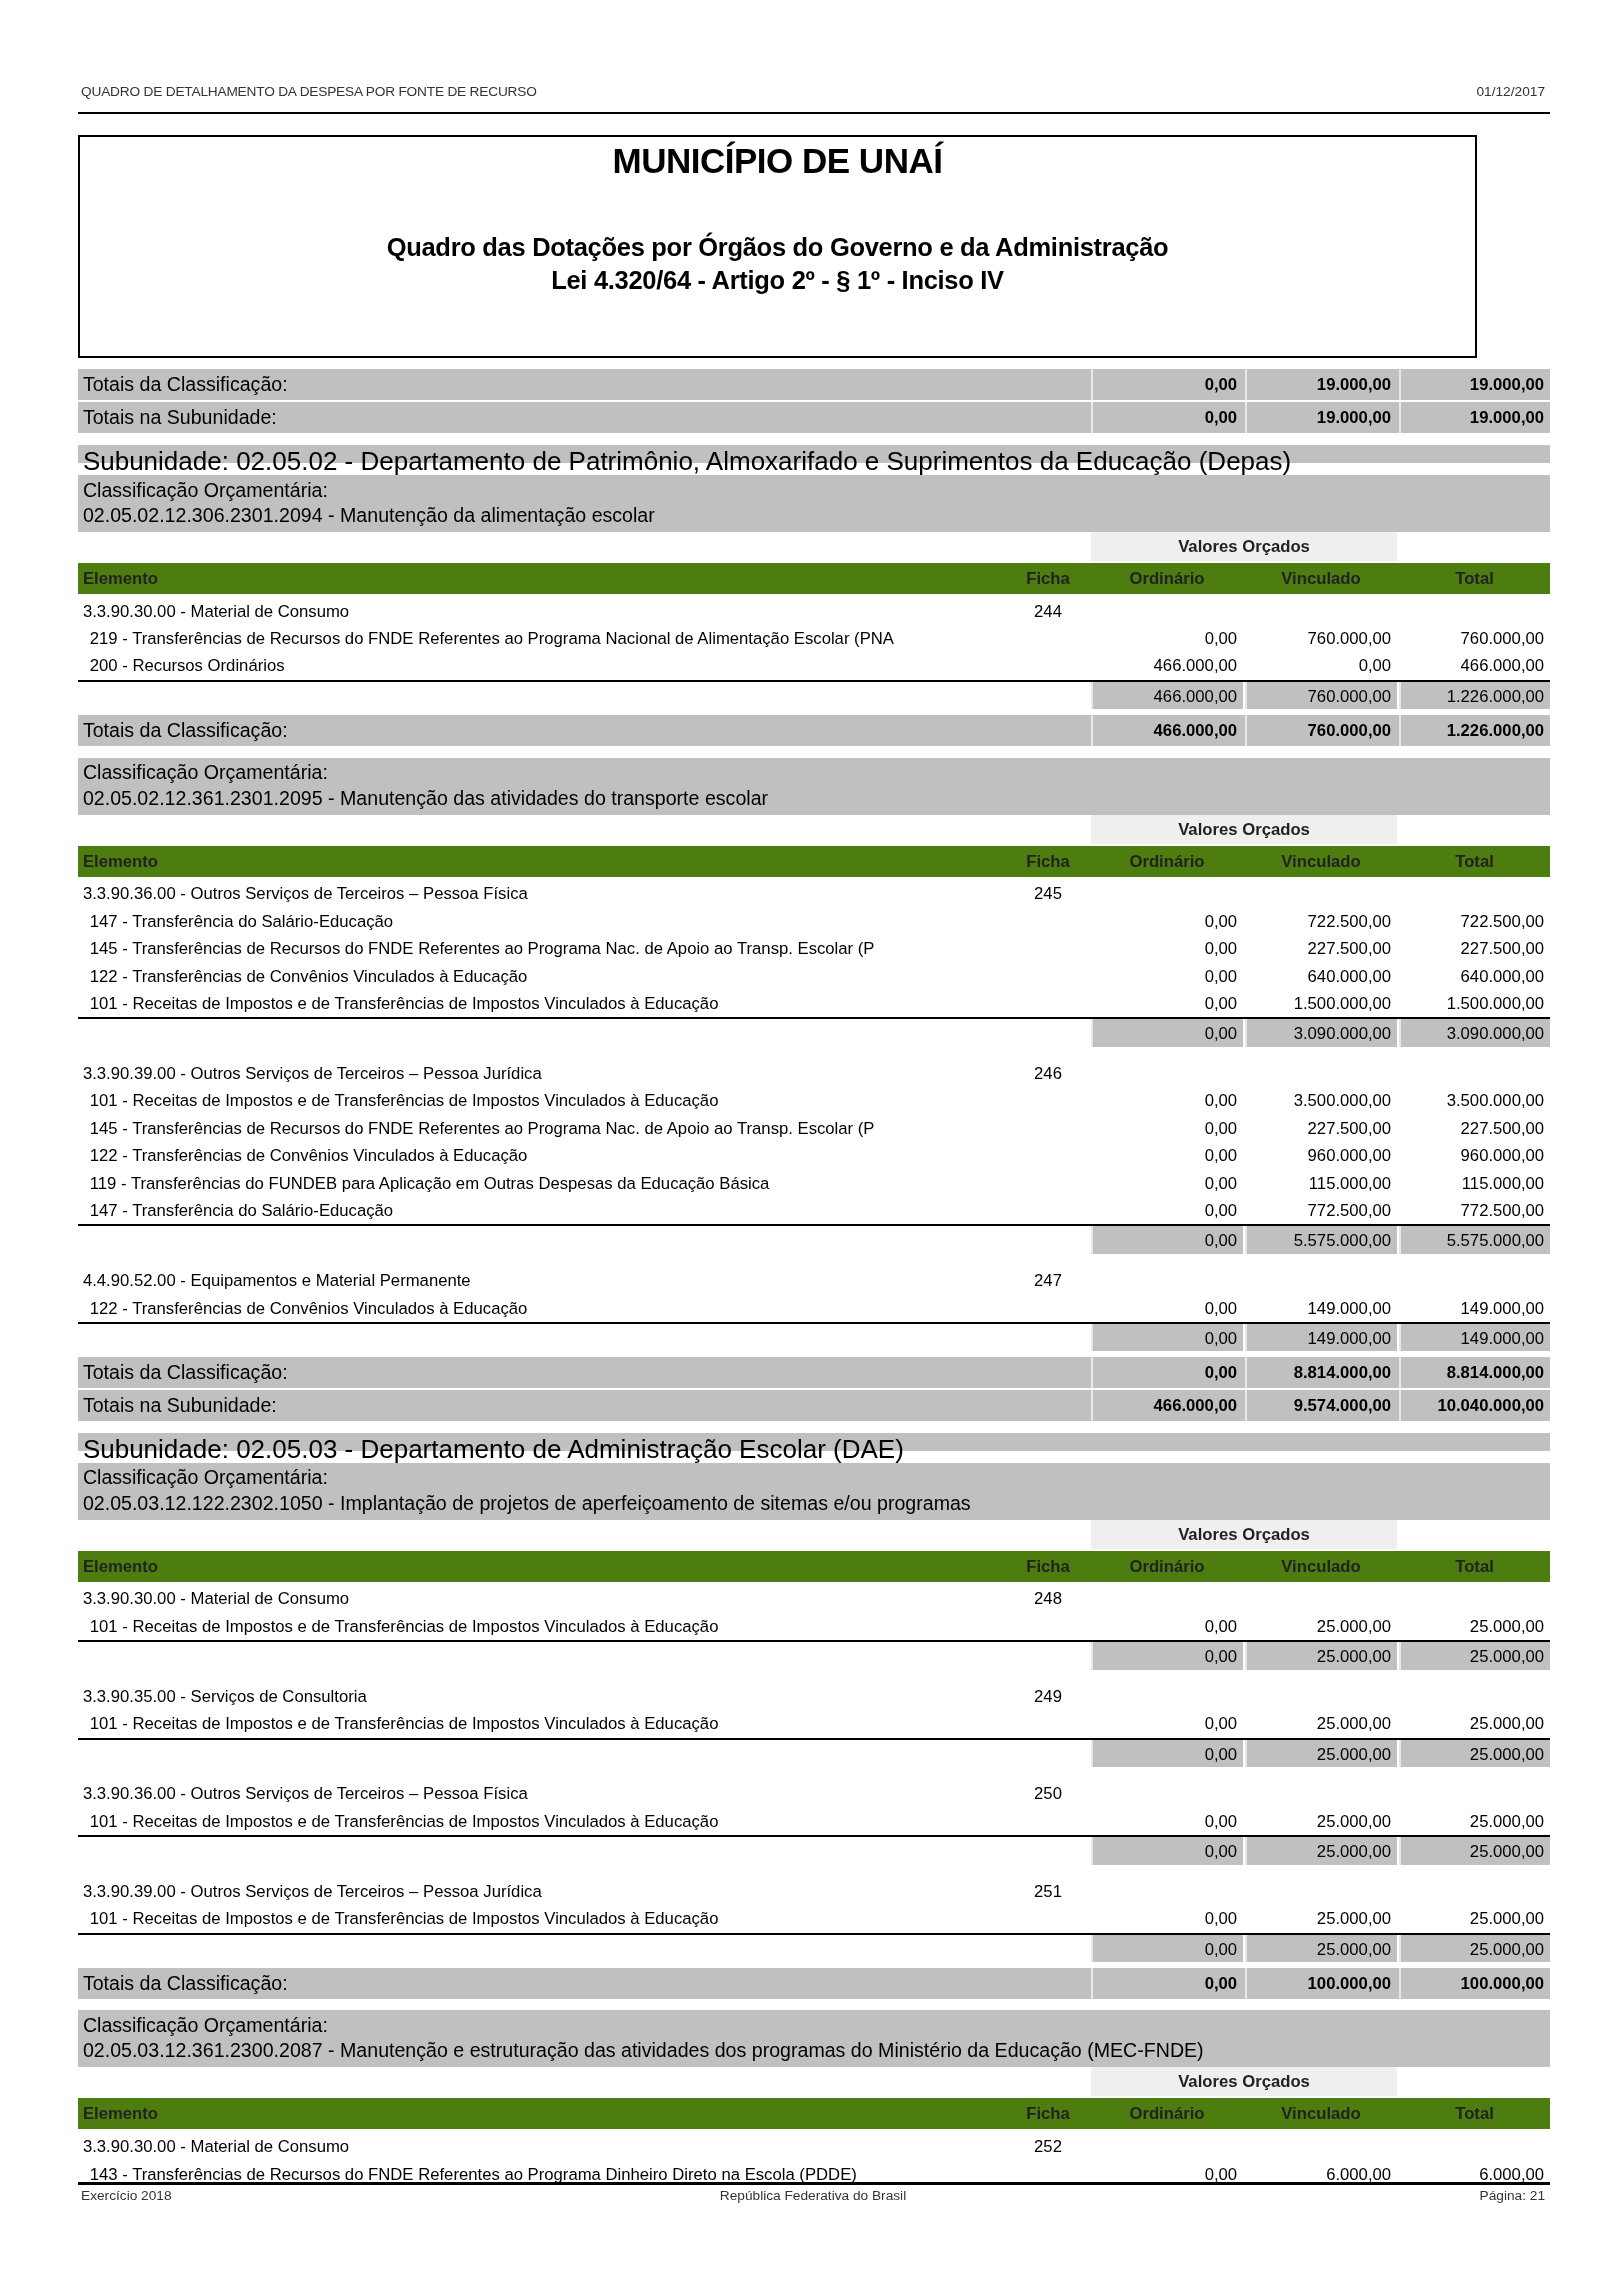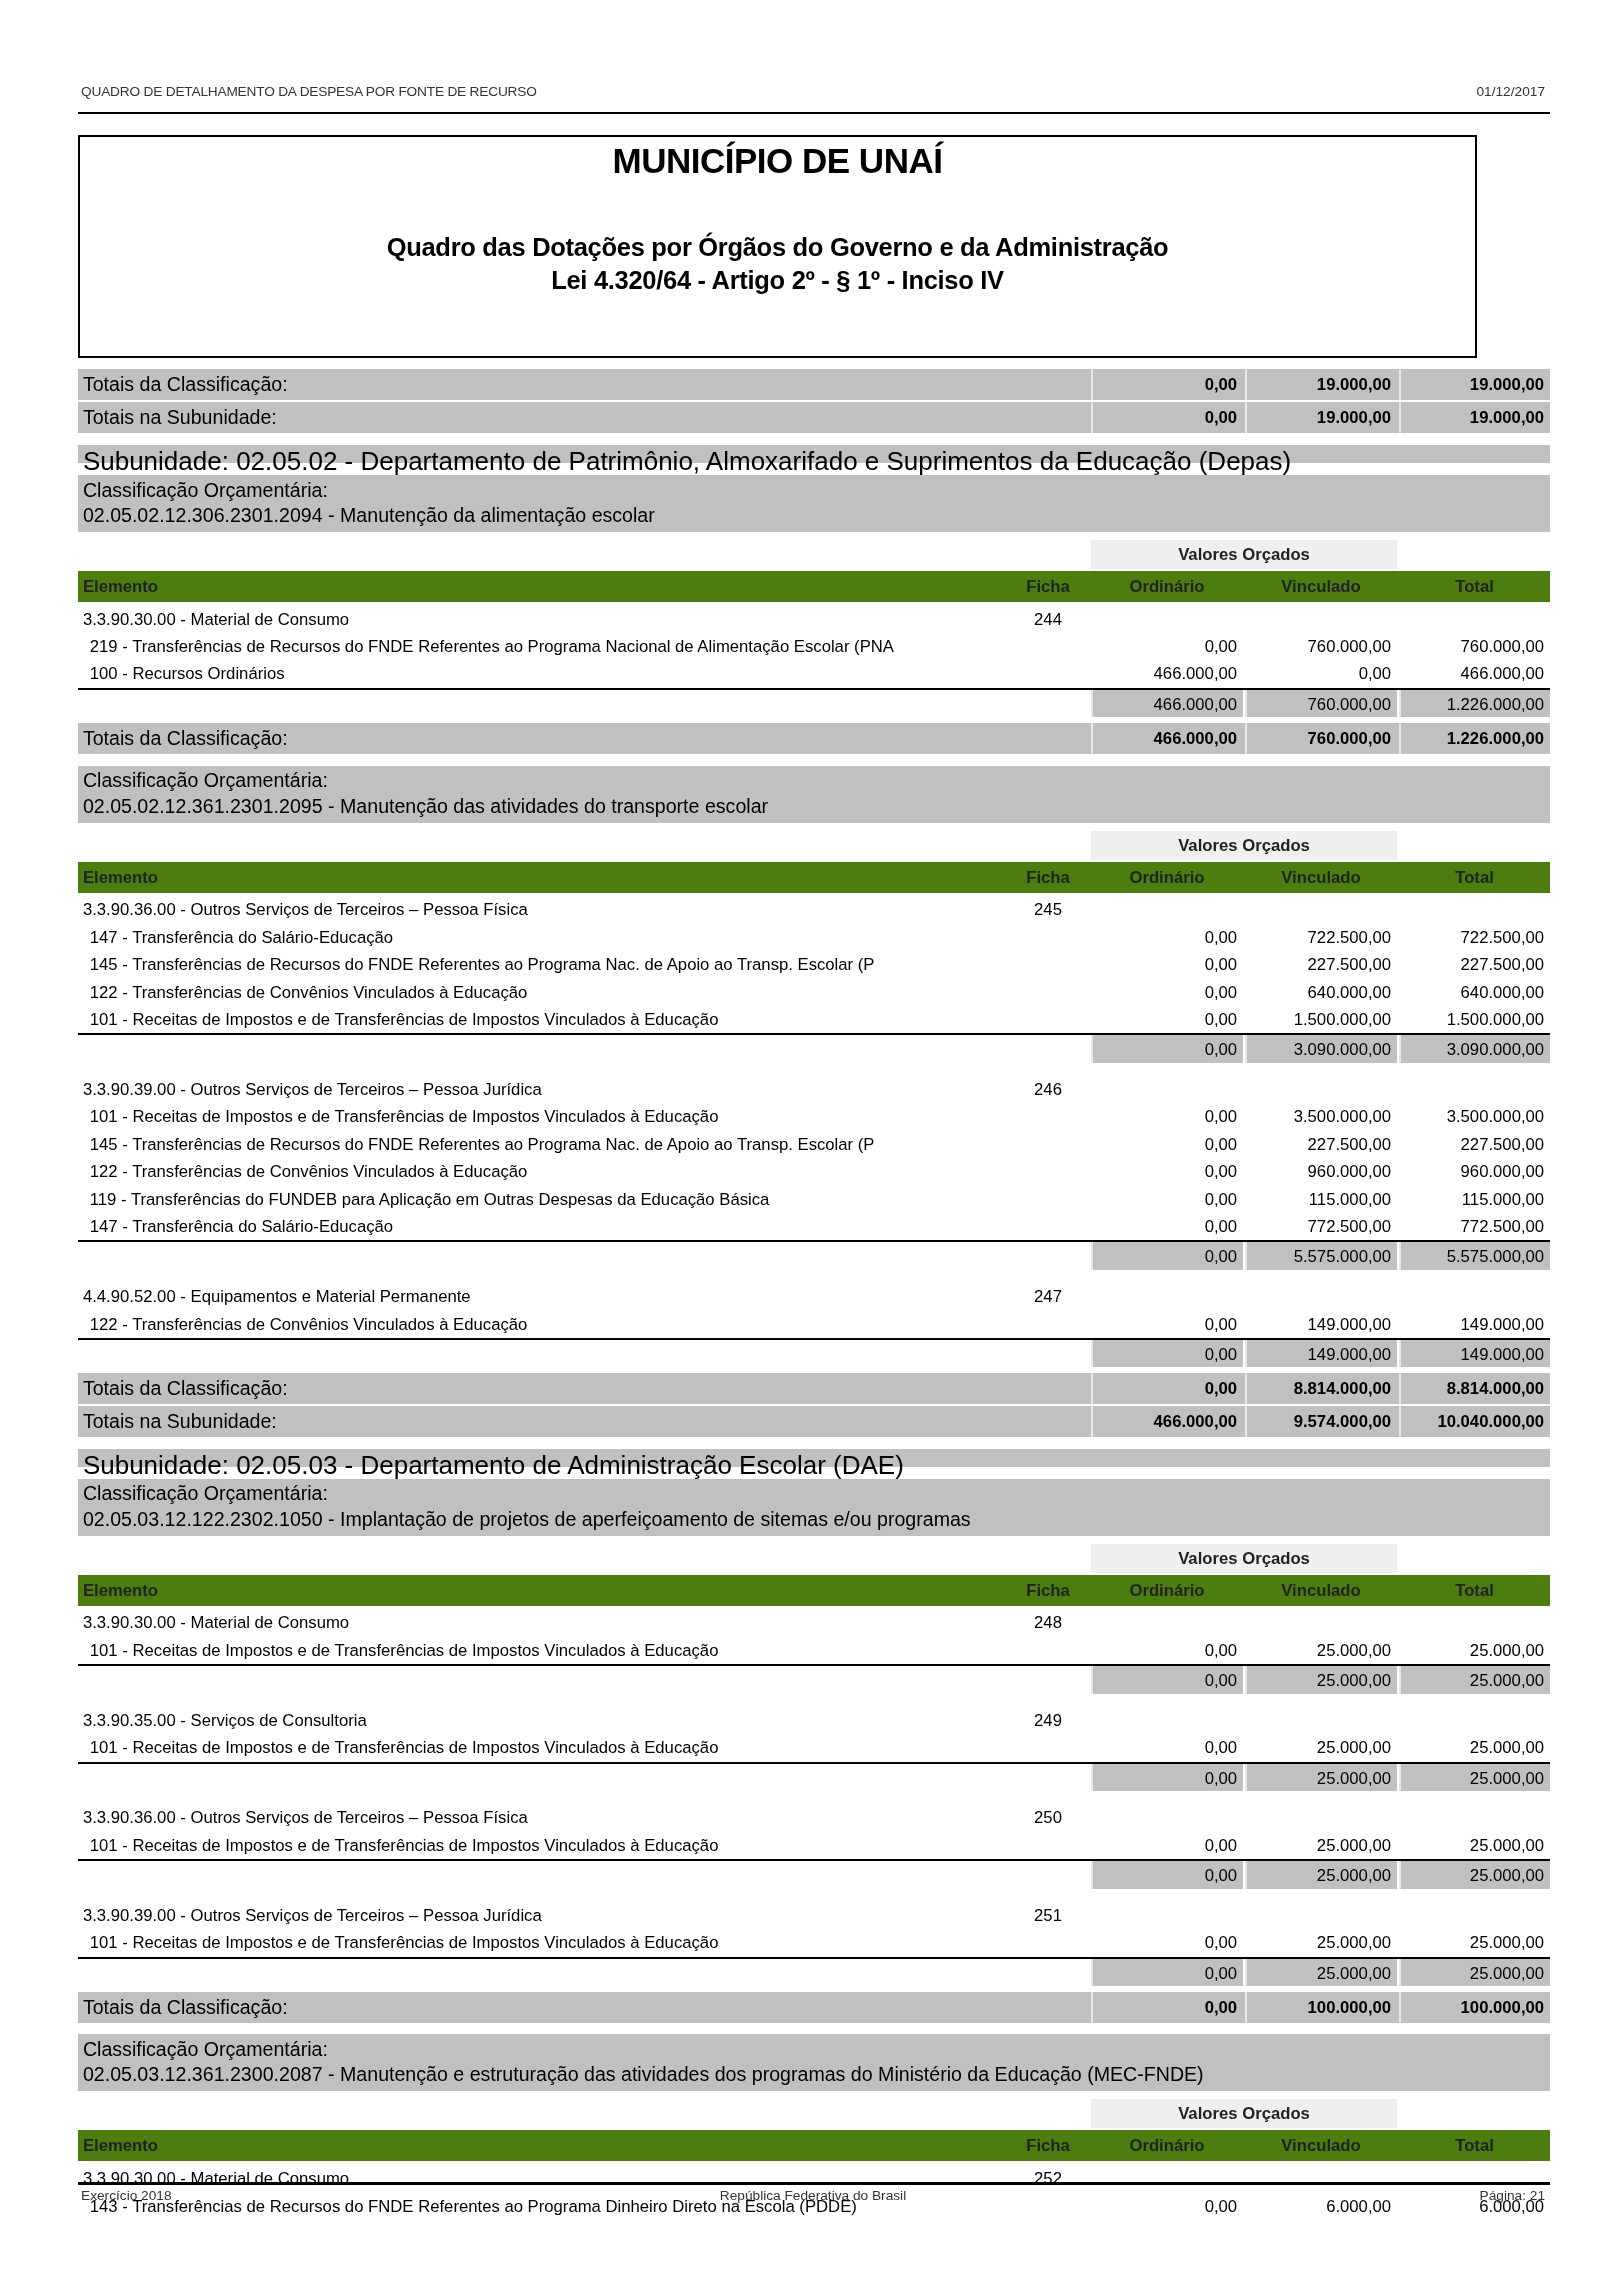--- a/index.html
+++ b/index.html
@@ -22,21 +22,21 @@
   .c-ord { left: 1013px; width: 152px; }
   .c-vin { left: 1167px; width: 152px; }
   .c-tot { left: 1321px; width: 151px; }
   .sep-line { border-left: 2px solid #e8e8e8; }
   .totals .cell { font-weight: bold; font-size: 16.7px; }
   .subunit { height: 18px; line-height: 33px; font-size: 26px; margin-top: 12px; }
   .subunit .label { position: absolute; left: 4.9px; }
   .classif { height: 57px; font-size: 19.6px; margin-top: 11.8px; padding-left: 43px; }
   .classif .l1 { position: absolute; left: 4.9px; top: 3.9px; }
   .classif .l2 { position: absolute; left: 4.9px; top: 29px; }
-  .valores { height: 31px; margin-top: 8px; }
+  .valores { height: 31px; }
   .valores .vo { position: absolute; left: 1013px; width: 306px; height: 29px; background: #efefef; text-align: center; line-height: 29px; font-weight: bold; font-size: 16.7px; color: #222; }
   .colhead { height: 31px; background: #4d7c0f; font-weight: bold; font-size: 16.7px; line-height: 31px; color: #222; }
   .colhead .el { position: absolute; left: 4.9px; }
   .colhead .fi { position: absolute; left: 931px; width: 78px; text-align: center; }
   .colhead .h { position: absolute; text-align: center; }
   .colhead .h-ord { left: 1013px; width: 152px; }
   .colhead .h-vin { left: 1167px; width: 152px; }
   .colhead .h-tot { left: 1321px; width: 151px; }
   .elem { height: 27.4px; line-height: 27.4px; font-size: 16.7px; margin-top: 3.9px; }
   .elem .name { position: absolute; left: 4.9px; }
@@ -101,21 +101,21 @@
       <div class="name">3.3.90.30.00 - Material de Consumo</div>
       <div class="ficha">244</div>
     </div>
     <div class="row src">
       <div class="name">219 - Transferências de Recursos do FNDE Referentes ao Programa Nacional de Alimentação Escolar (PNA</div>
       <div class="cell c-ord">0,00</div>
       <div class="cell c-vin">760.000,00</div>
       <div class="cell c-tot">760.000,00</div>
     </div>
     <div class="row src">
-      <div class="name">100 - Recursos Ordinários</div>
+      <div class="name">200 - Recursos Ordinários</div>
       <div class="cell c-ord">466.000,00</div>
       <div class="cell c-vin">0,00</div>
       <div class="cell c-tot">466.000,00</div>
     </div>
     <div class="row subtotal">
       <div class="cell c-ord sep-line">466.000,00</div>
       <div class="cell c-vin sep-line">760.000,00</div>
       <div class="cell c-tot sep-line">1.226.000,00</div>
     </div>
     <div class="row gray bold-row totals" style="margin-top: 5.9px;">

